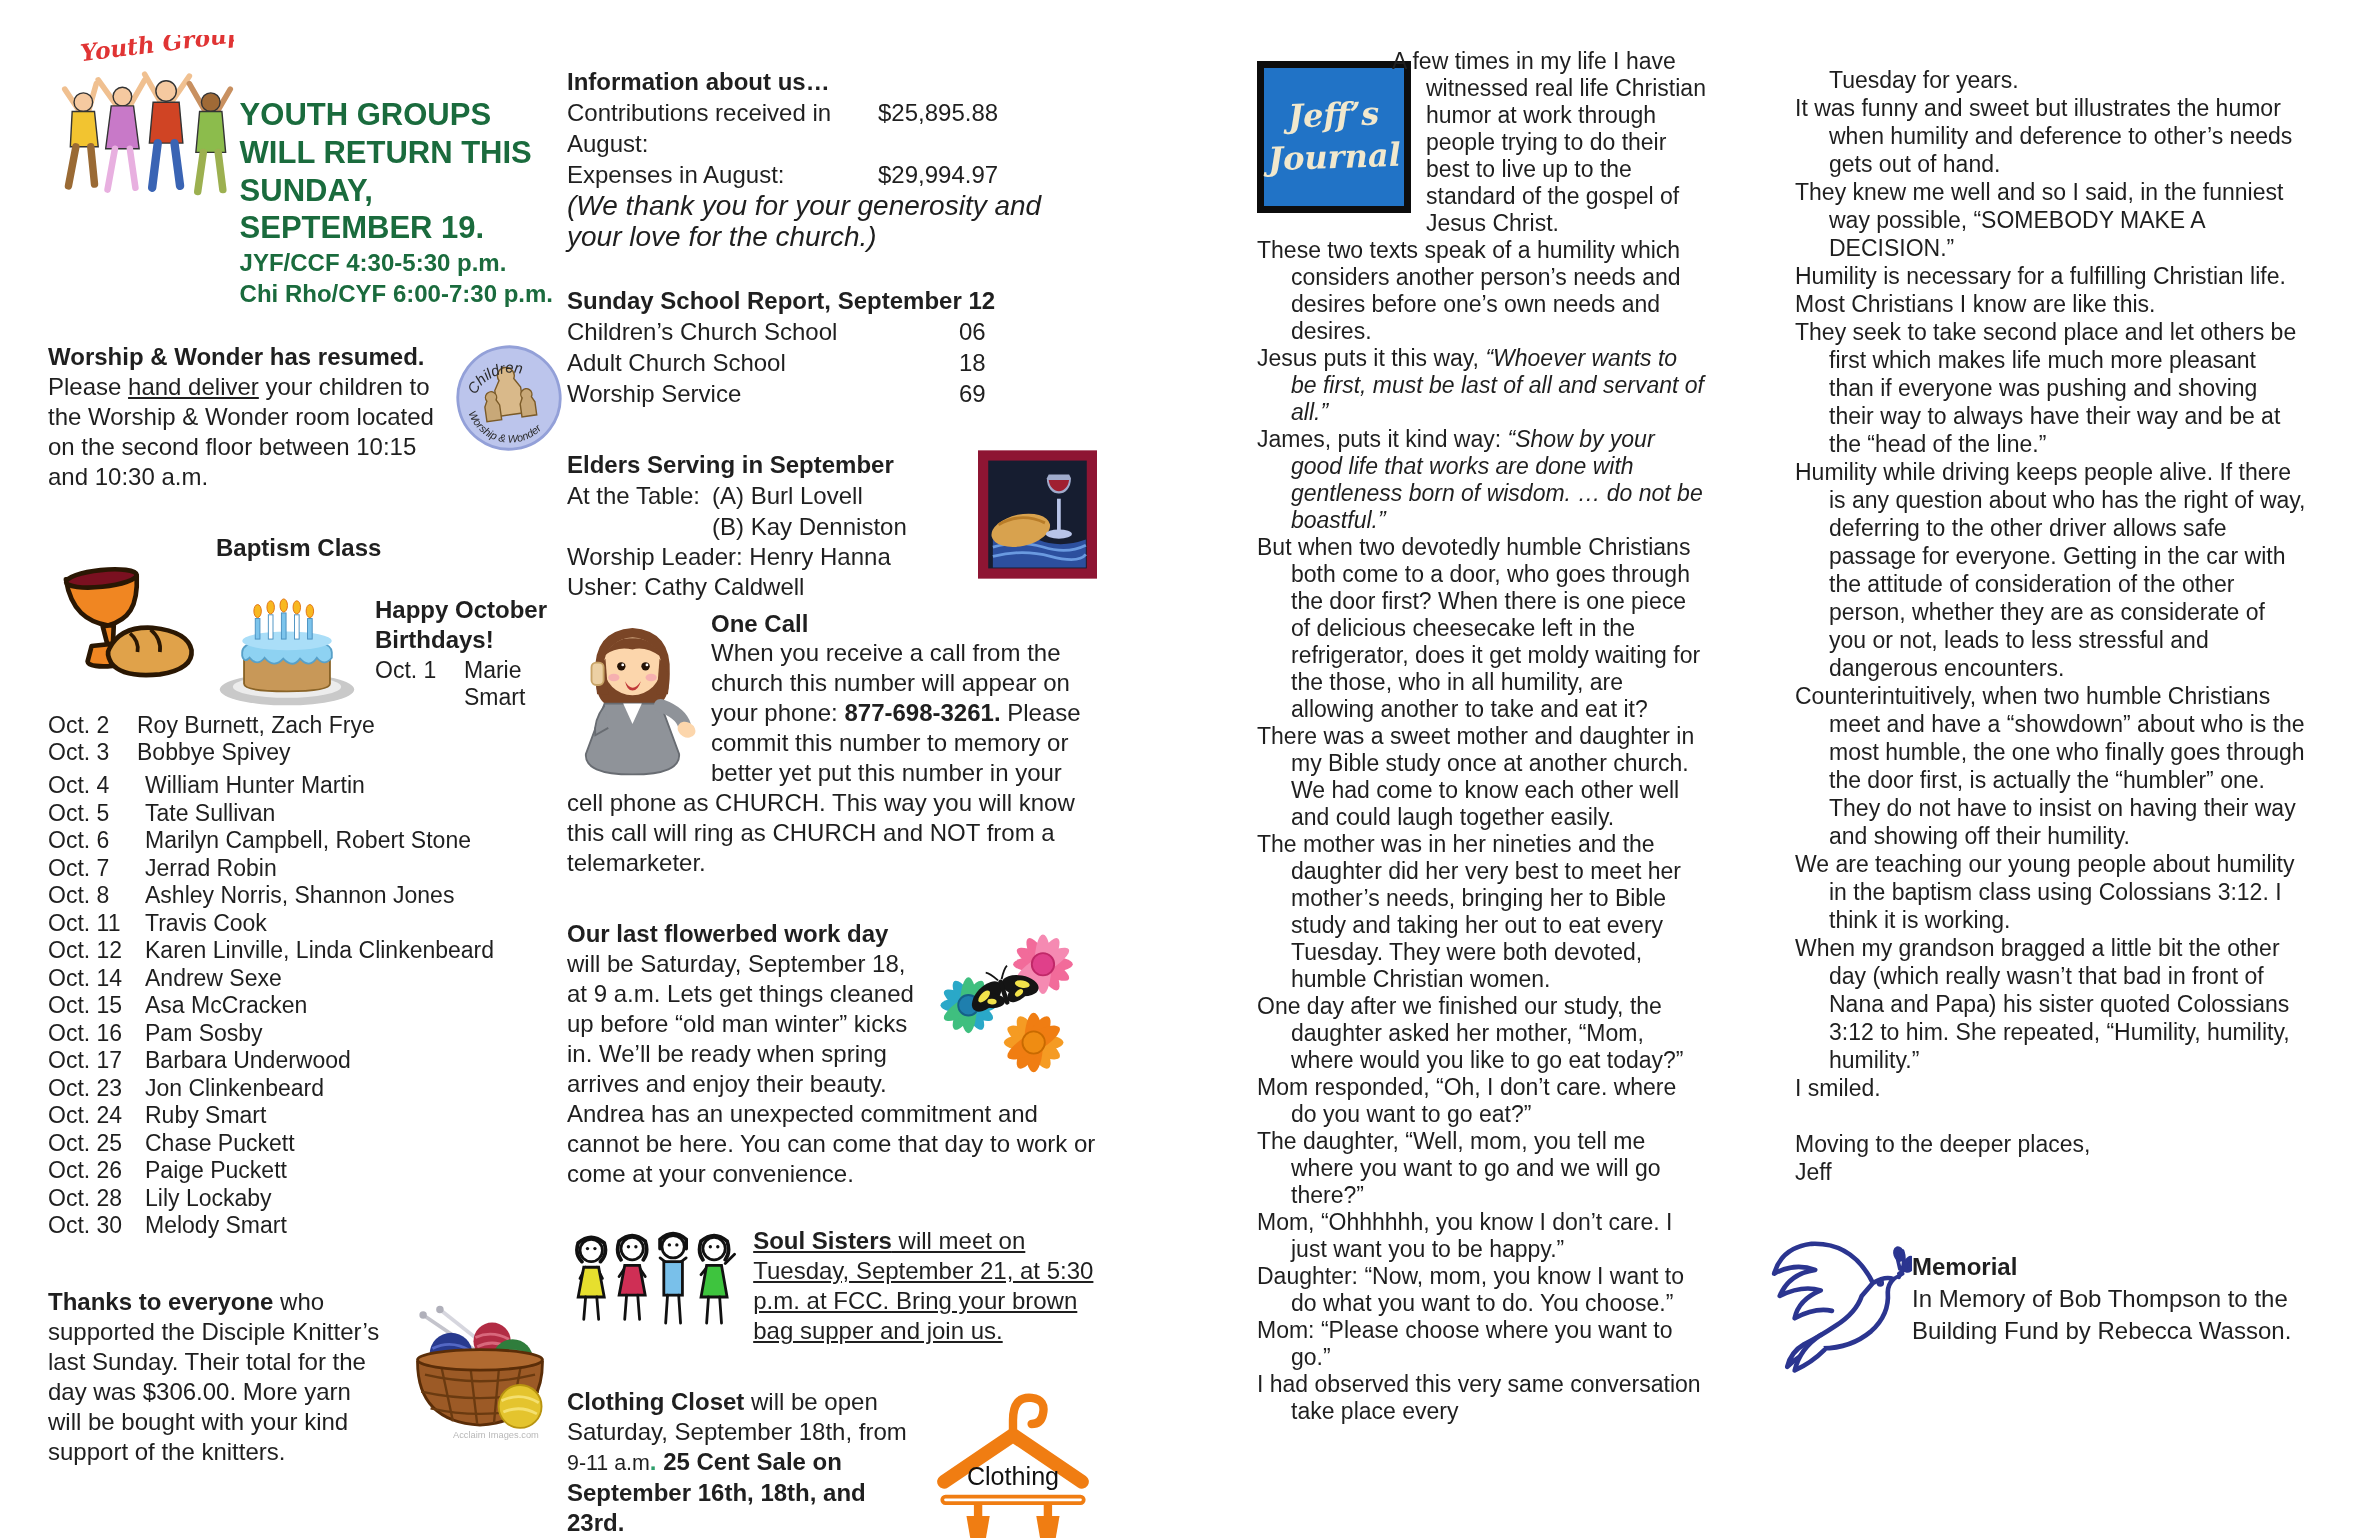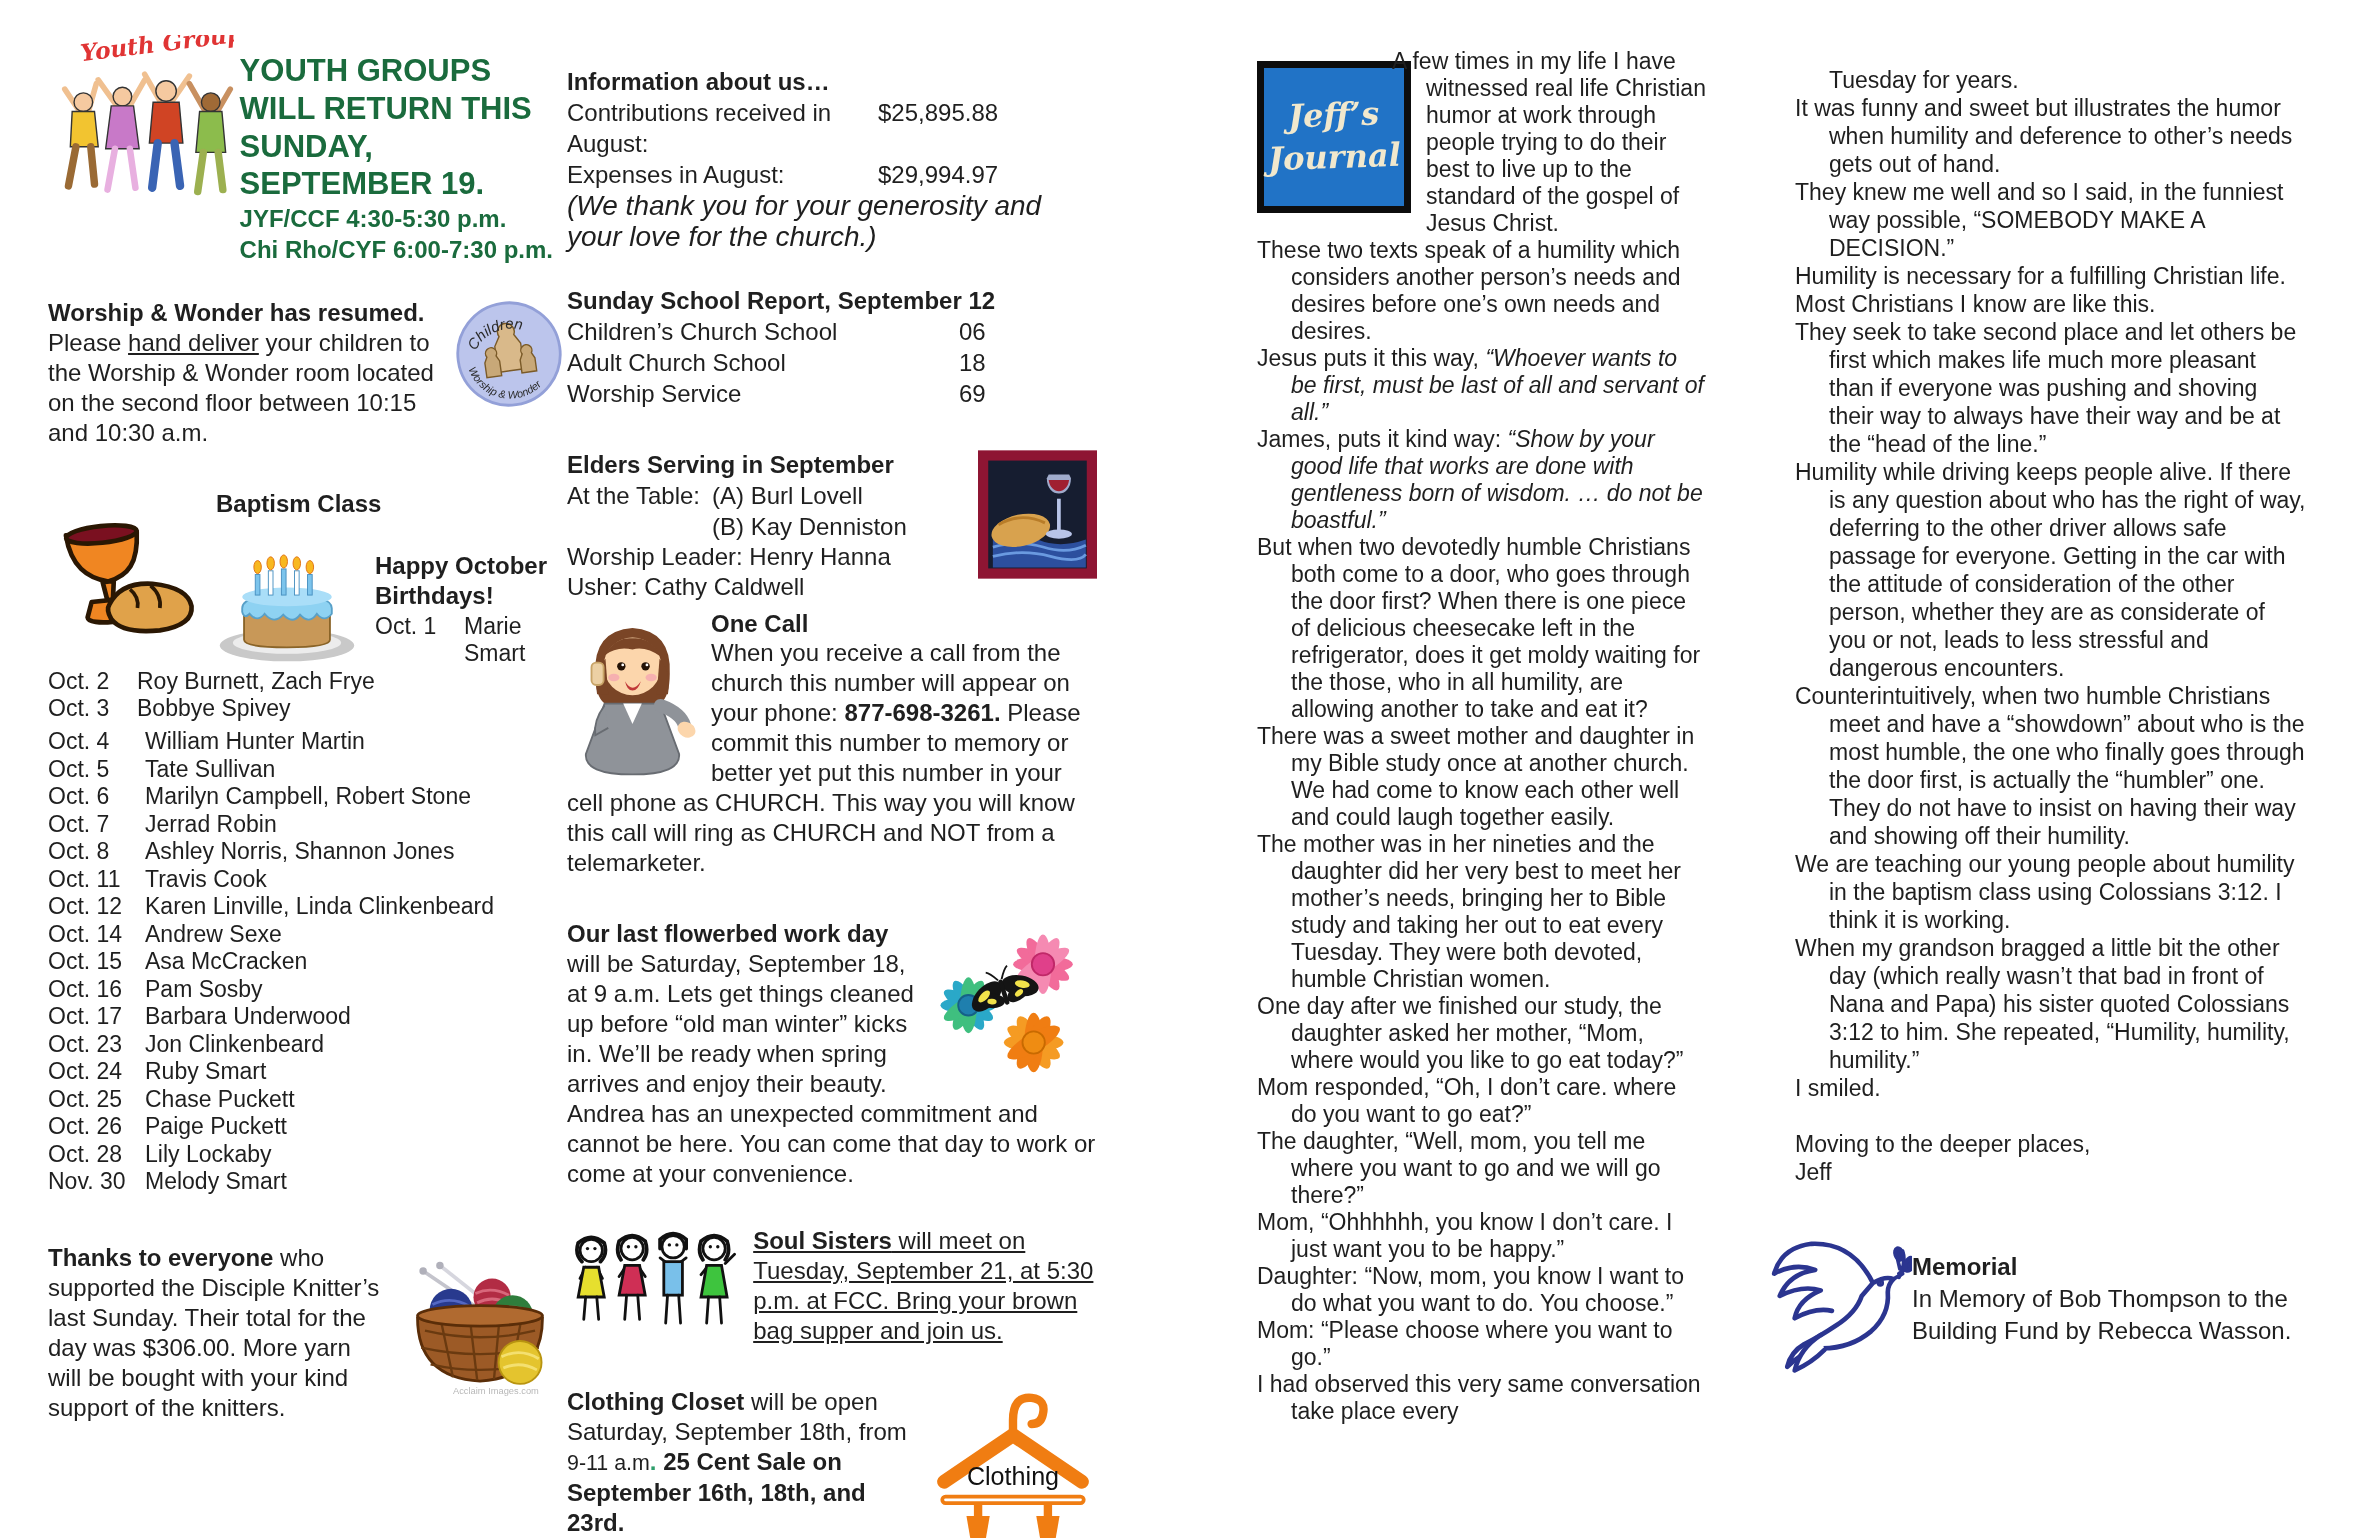--- a/index.html
+++ b/index.html
@@ -10,21 +10,21 @@
   .col{position:absolute;}
   #col1{left:48px;top:35px;width:515px;}
   #col2{left:567px;top:67px;width:530px;}
   #col3{left:1257px;top:48px;width:451px;}
   #col4{left:1795px;top:66px;width:522px;}
 
   
   .yg-header{display:flex;align-items:flex-start;}
   .yg-art{flex:0 0 186px;}
   .yg-text{padding-left:5.6px;padding-top:17px;}
-  .yg-title{font-size:31px;font-weight:bold;color:#1a6b3d;line-height:1.22;}
+  .yg-title{font-size:31px;font-weight:bold;color:#1a6b3d;line-height:1.22;margin-top:44px;}
   .yg-time{font-size:24px;font-weight:bold;color:#1a6b3d;line-height:1.3;}
   .yg-time:first-of-type{margin-top:5.6px;}
   section p{margin:0;}
   .body-text{font-size:24px;line-height:30px;}
   .b{font-weight:bold;}
   .u{text-decoration:underline;}
   .worship{margin-top:32px;}
   .badge{float:right;margin:1.9px 0 5.6px 9.3px;}
   .baptism{margin-top:41px;}
   .chalice{float:left;margin:22.4px 17px 3.7px 0;}
@@ -261,21 +261,21 @@
         </div>
         <div class="bday-row">
           <span class="bd">Oct. 26</span>
           <span class="bn">Paige Puckett</span>
         </div>
         <div class="bday-row">
           <span class="bd">Oct. 28</span>
           <span class="bn">Lily Lockaby</span>
         </div>
         <div class="bday-row">
-          <span class="bd">Nov. 30</span>
+          <span class="bd">Oct. 30</span>
           <span class="bn">Melody Smart</span>
         </div>
       </div>
   </section>
 
   <section class="thanks">
     <svg class="yarn" width="166" height="142" viewBox="0 0 178 152">
       <line x1="28" y1="16" x2="96" y2="62" stroke="#c4c4cc" stroke-width="4"></line>
       <line x1="46" y1="10" x2="104" y2="56" stroke="#d6d6de" stroke-width="4"></line>
       <circle cx="28" cy="16" r="4" fill="#b0b0ba"></circle>

